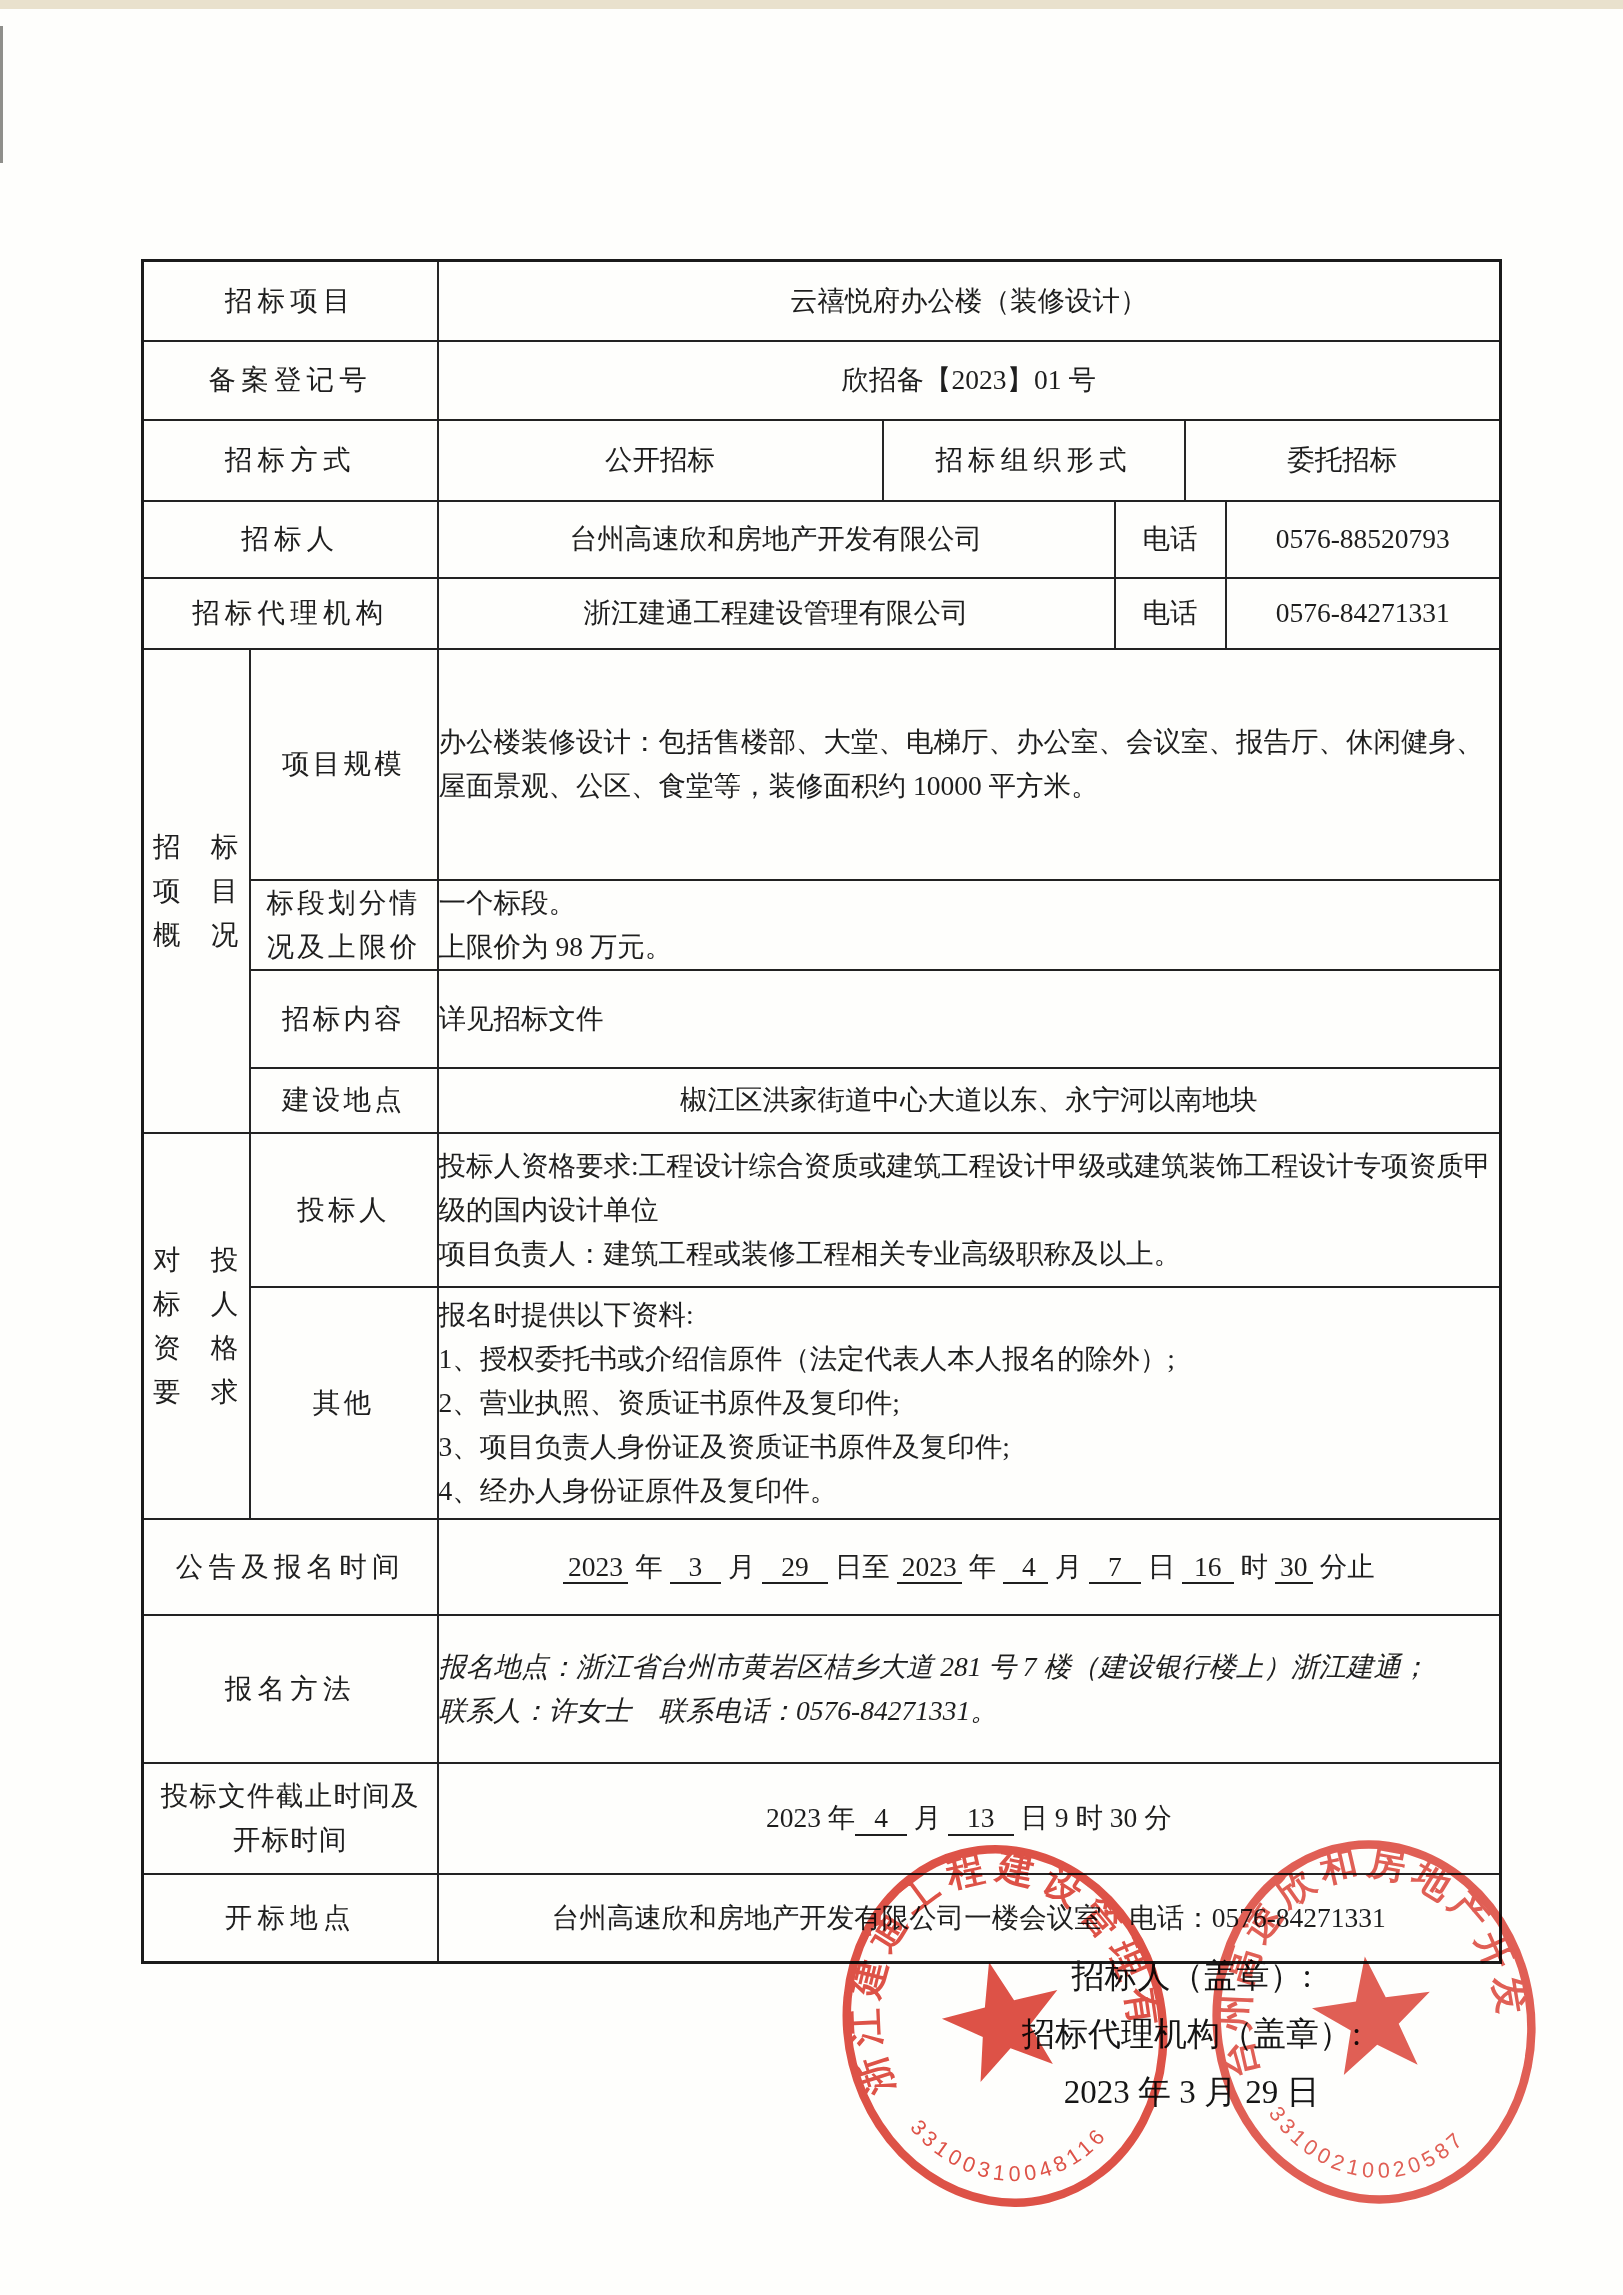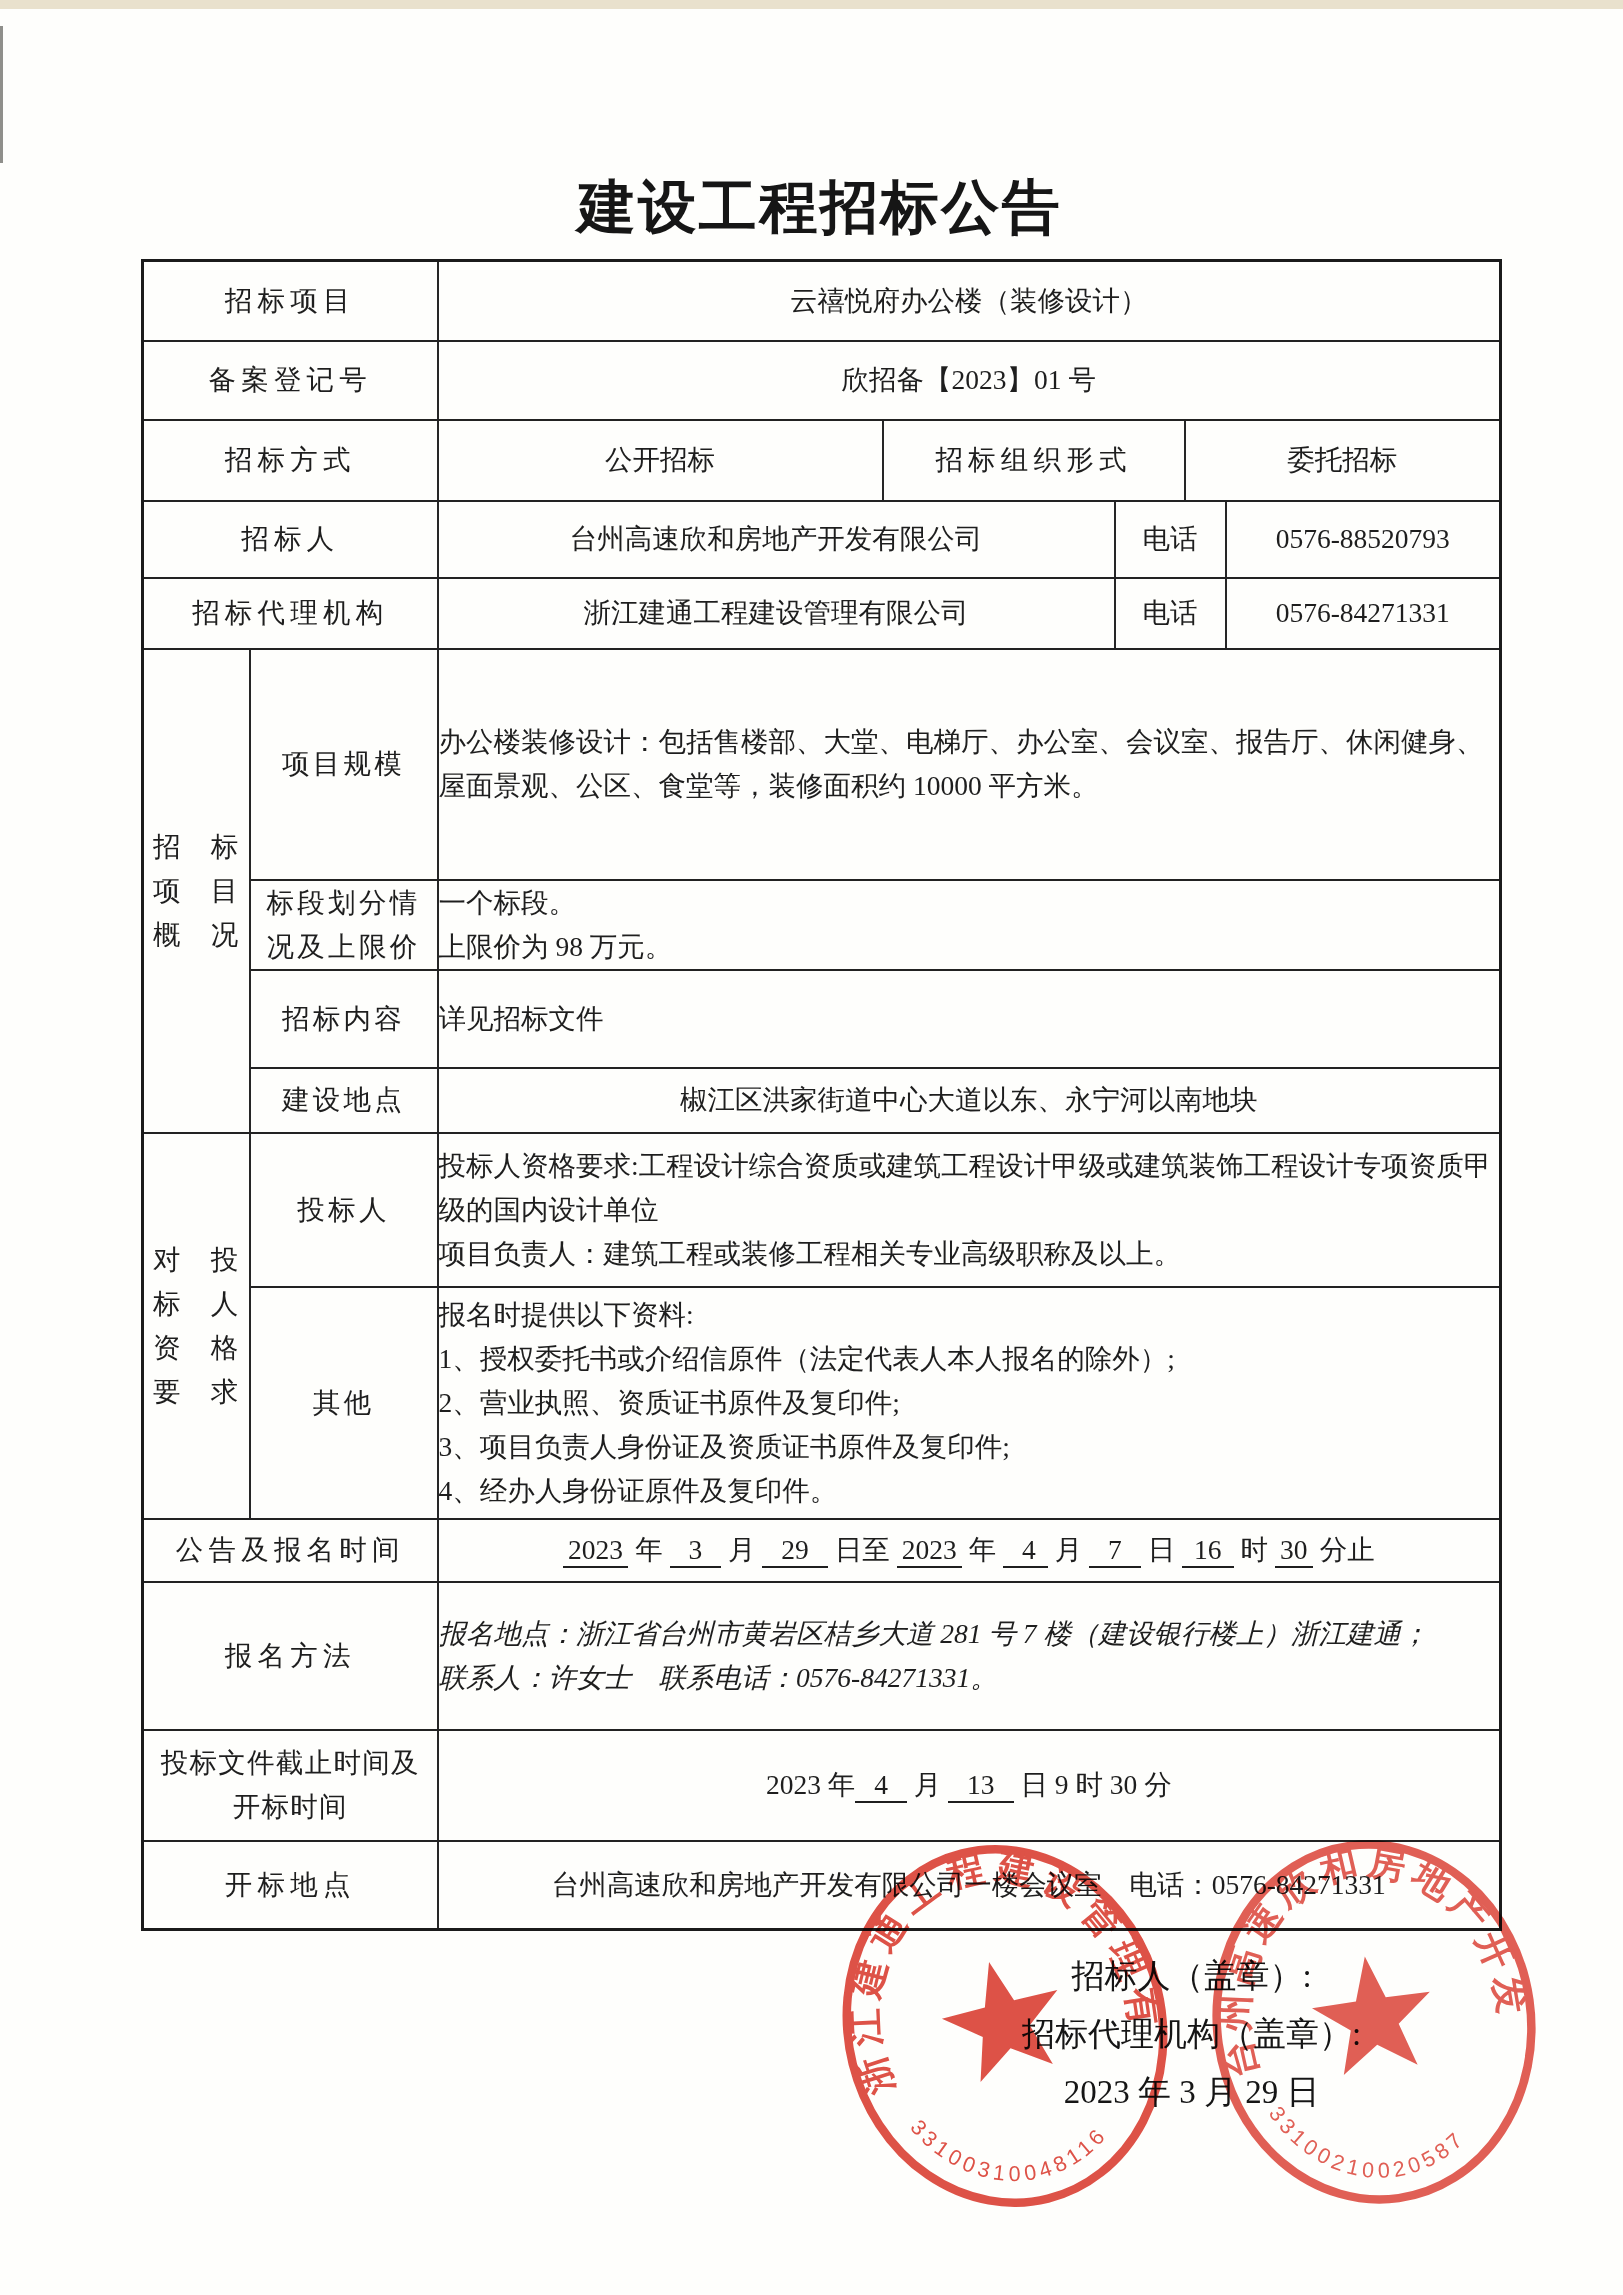--- a/index.html
+++ b/index.html
@@ -52,21 +52,20 @@
   .stamp-company{font-size:57px;letter-spacing:13px;font-family:"Liberation Serif",serif;font-weight:bold;}
   .stamp-serial{font-size:33px;letter-spacing:7px;font-family:"Liberation Sans",sans-serif;}
 </style>
 </head>
 <body>
 
 <div class="page">
   <div class="top-band"></div>
   <div class="edge-line"></div>
 
-  <div class="doc-title">建设工程招标公告</div>
 
   <table class="doc">
     <colgroup>
       <col style="width:107px">
         <col style="width:188px">
         <col style="width:445px">
       <col style="width:232px">
         <col style="width:70px">
         <col style="width:41px">
         <col style="width:275px">
@@ -137,21 +136,21 @@
     </tr>
     <tr style="height:232px">
       <td class="sub">其他</td>
       <td colspan="5" class="l other-val">报名时提供以下资料:
 1、授权委托书或介绍信原件（法定代表人本人报名的除外）;
 2、营业执照、资质证书原件及复印件;
 3、项目负责人身份证及资质证书原件及复印件;
 4、经办人身份证原件及复印件。</td>
     </tr>
 
-    <tr style="height:63px">
+    <tr style="height:96px">
       <td colspan="2" class="lab">公告及报名时间</td>
       <td colspan="5" class="c"><span class="blank">2023</span><span> 年 </span><span class="blank">&nbsp;&nbsp;3&nbsp;&nbsp;</span><span> 月 </span><span class="blank">&nbsp;&nbsp;29&nbsp;&nbsp;</span><span> 日至 </span><span class="blank">2023</span><span> 年 </span><span class="blank">&nbsp;&nbsp;4&nbsp;</span><span> 月 </span><span class="blank">&nbsp;&nbsp;7&nbsp;&nbsp;</span><span> 日 </span><span class="blank">&nbsp;16&nbsp;</span><span> 时 </span><span class="blank">30</span><span> 分止</span></td>
     </tr>
 
     <tr style="height:148px">
       <td colspan="2" class="lab">报名方法</td>
       <td colspan="5" class="l signup-val">报名地点：浙江省台州市黄岩区桔乡大道 281 号 7 楼（建设银行楼上）浙江建通；
 联系人：许女士　联系电话：0576-84271331。</td>
     </tr>
 

